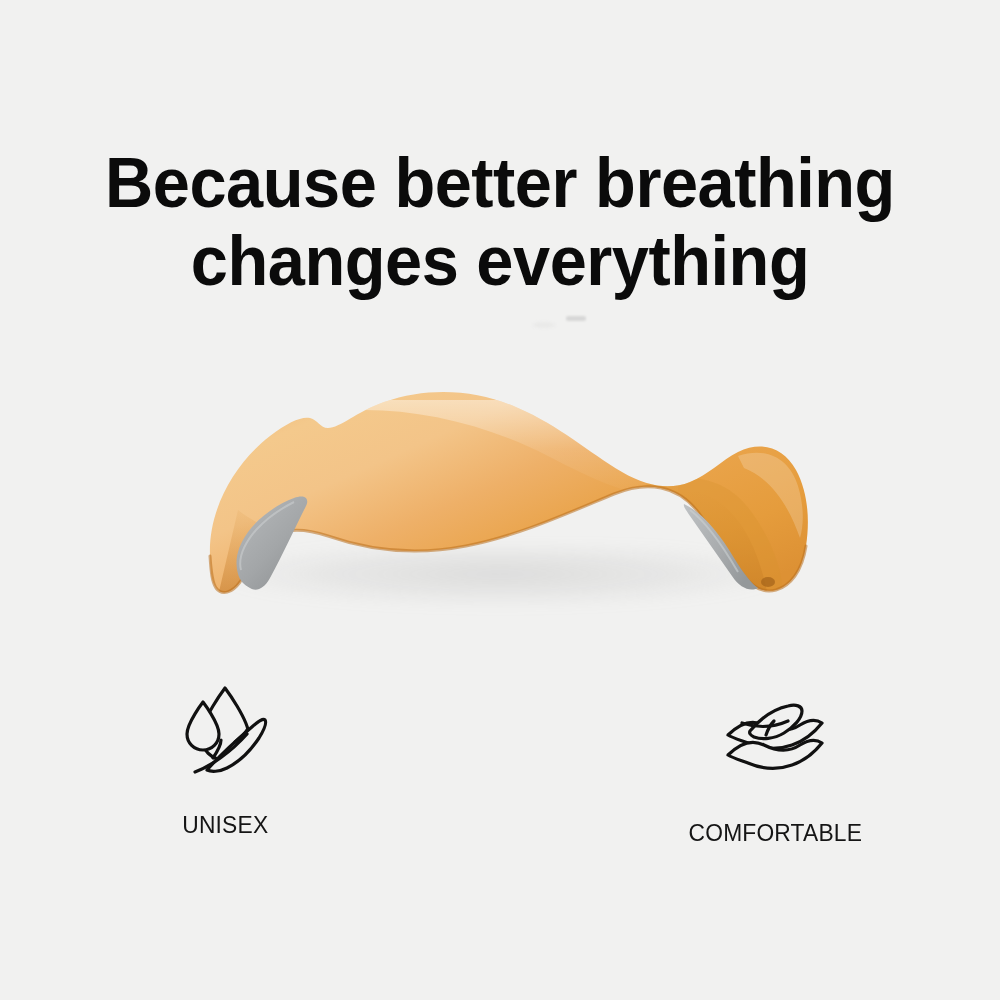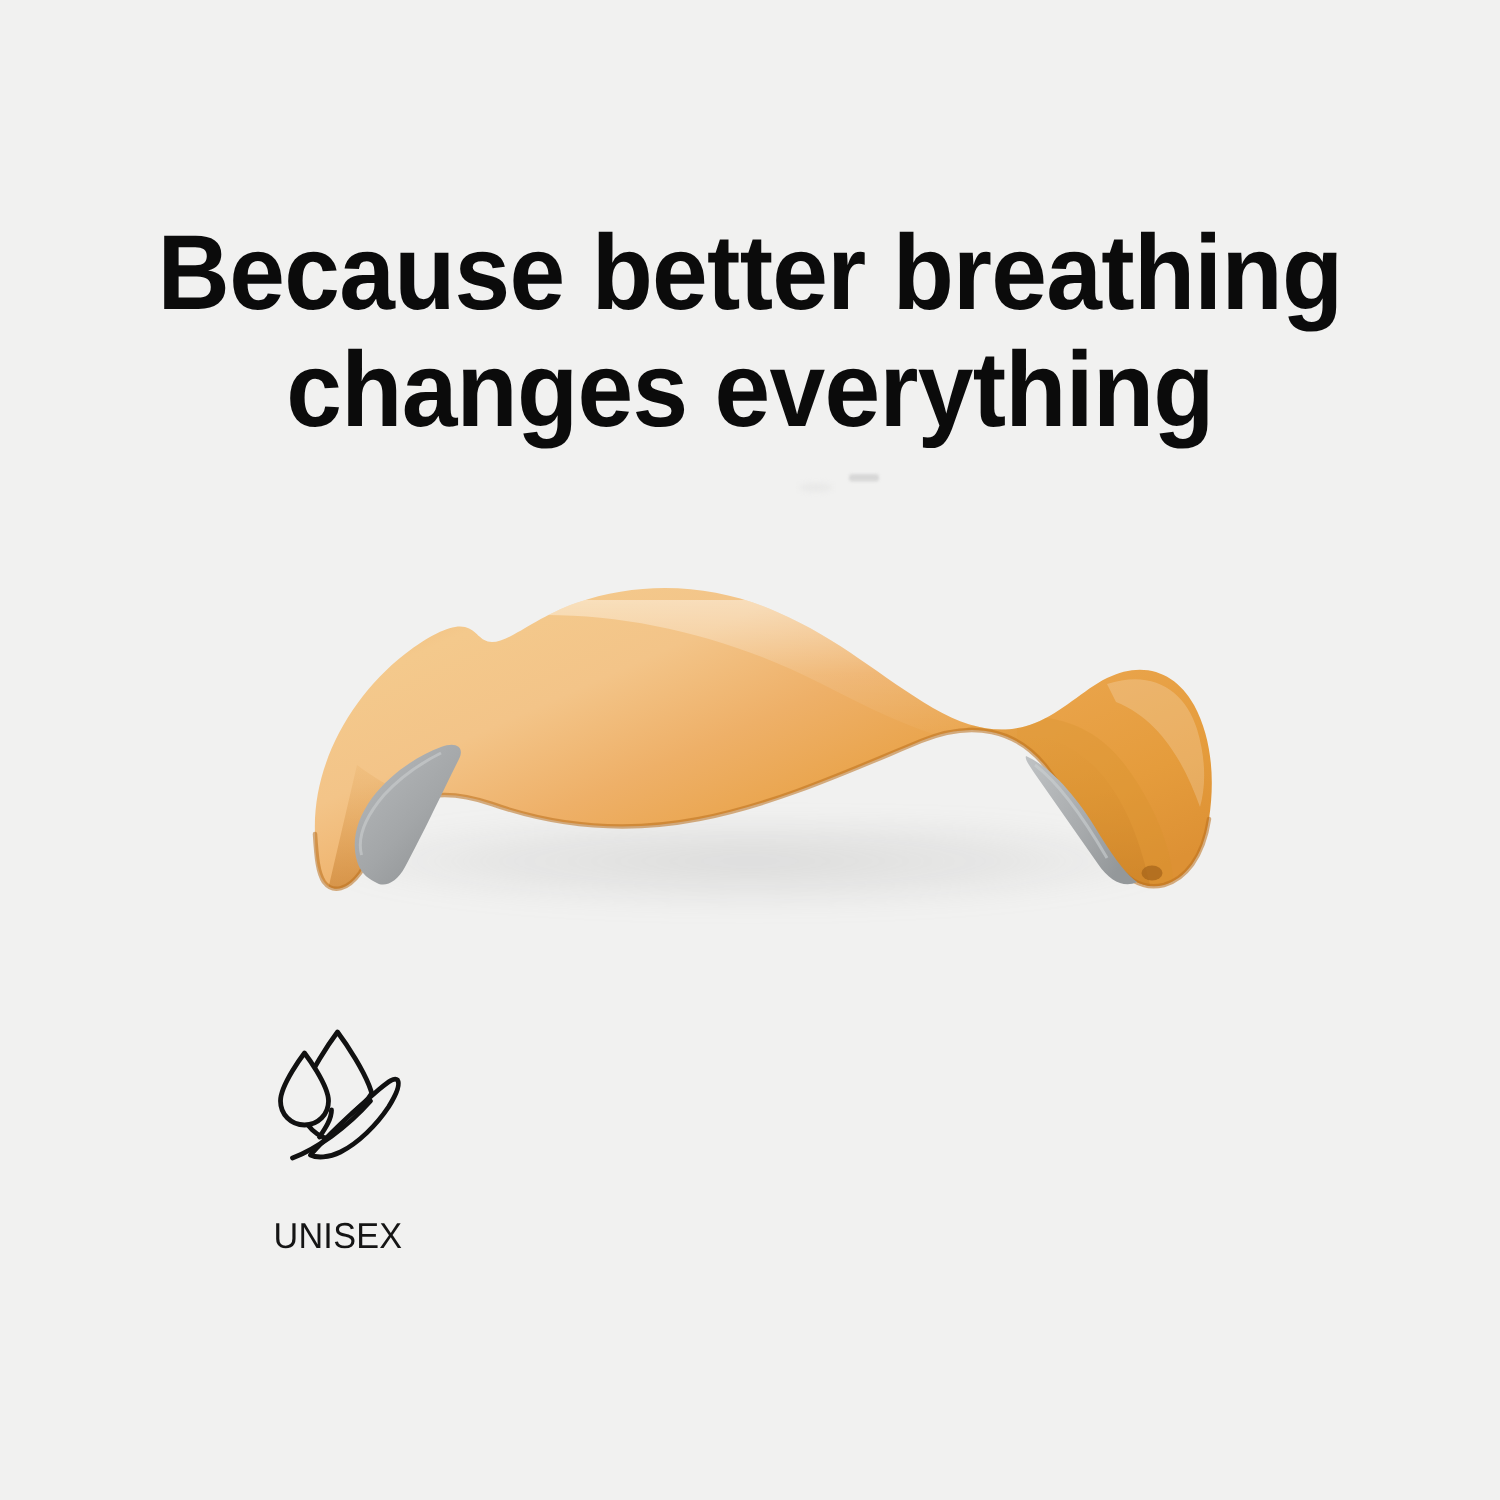--- a/index.html
+++ b/index.html
@@ -326,15 +326,40 @@
           <path d="M18 92 C34 86 54 72 70 54"></path>
 
           <path d="M36 78 C40 72 44 66 44 60"></path>
           <path d="M58 62 C63 58 68 54 70 50"></path>
         </svg>
       </div>
       <div class="feature-label">UNISEX</div>
     </div>
 
 
+    <div class="feature feature-3">
+      <div class="feature-icon">
+        <svg width="106" height="86" viewBox="0 0 106 86" fill="none" stroke="#111111" stroke-width="3.2" stroke-linecap="round" stroke-linejoin="round">
+
+          <path d="M6 40 C18 28 30 24 42 30 C54 36 66 38 78 30
+                   C86 25 94 24 100 28
+                   C92 38 82 46 70 50 C56 55 40 54 26 48
+                   C18 45 11 43 6 40 Z" fill="#f1f1f0"></path>
+
+          <path d="M6 60 C18 48 30 44 42 50 C54 56 66 58 78 50
+                   C86 45 94 44 100 48
+                   C92 58 82 66 70 70 C56 75 40 74 26 68
+                   C18 65 11 63 6 60 Z" fill="#f1f1f0"></path>
+
+          <path d="M28 36 C38 24 52 14 66 11 C74 9 80 11 80 16
+                   C80 23 72 32 62 38 C52 44 40 45 32 42
+                   C28 40 27 38 28 36 Z" fill="#f1f1f0"></path>
+
+          <path d="M20 28 C32 32 48 34 66 26"></path>
+
+          <path d="M44 40 C46 34 48 30 52 26"></path>
+        </svg>
+      </div>
+      <div class="feature-label">COMFORTABLE</div>
+    </div>
 
   </div>
 </div>
 
 </body></html>

